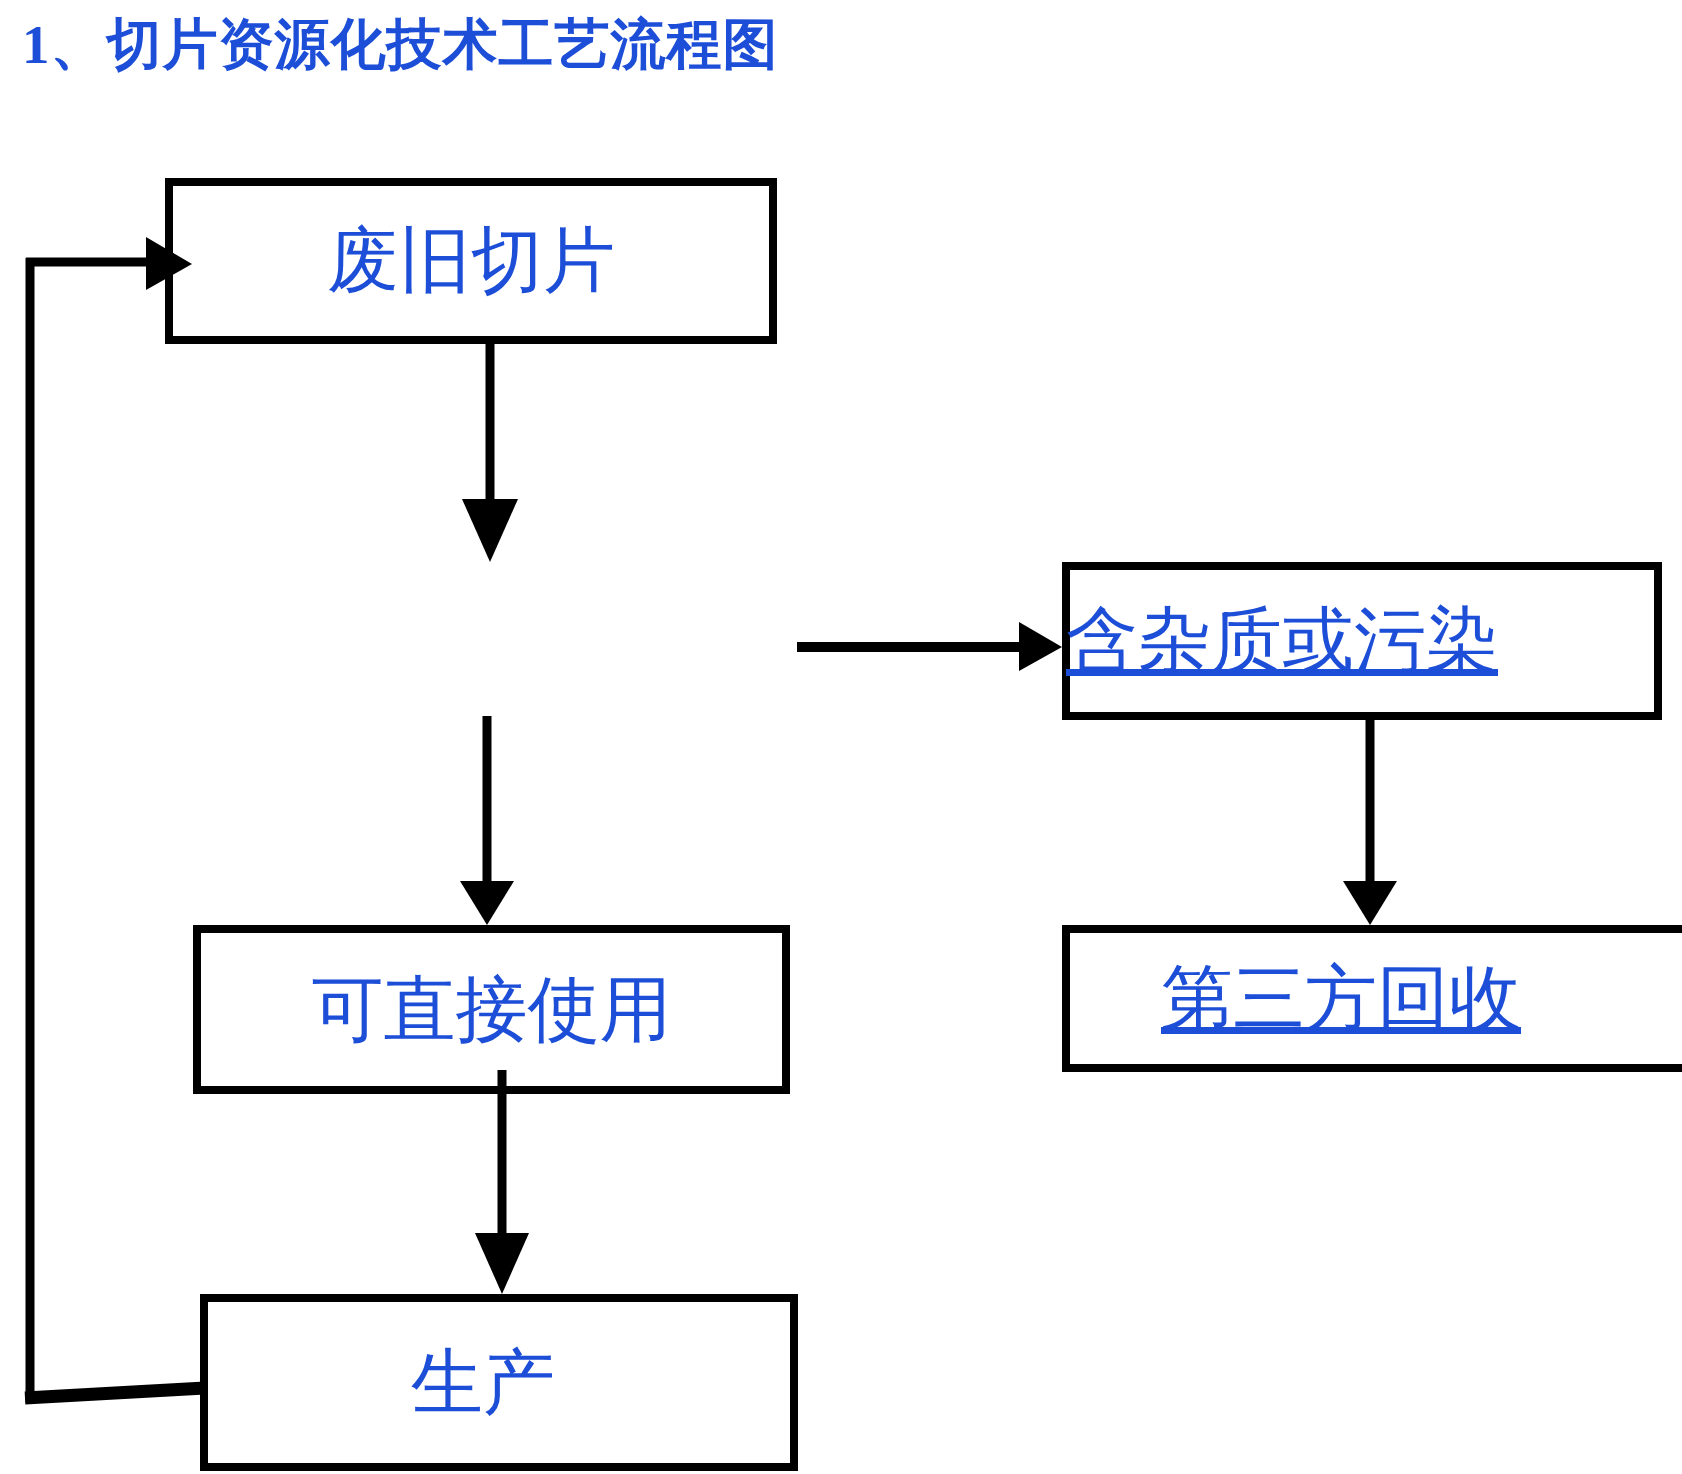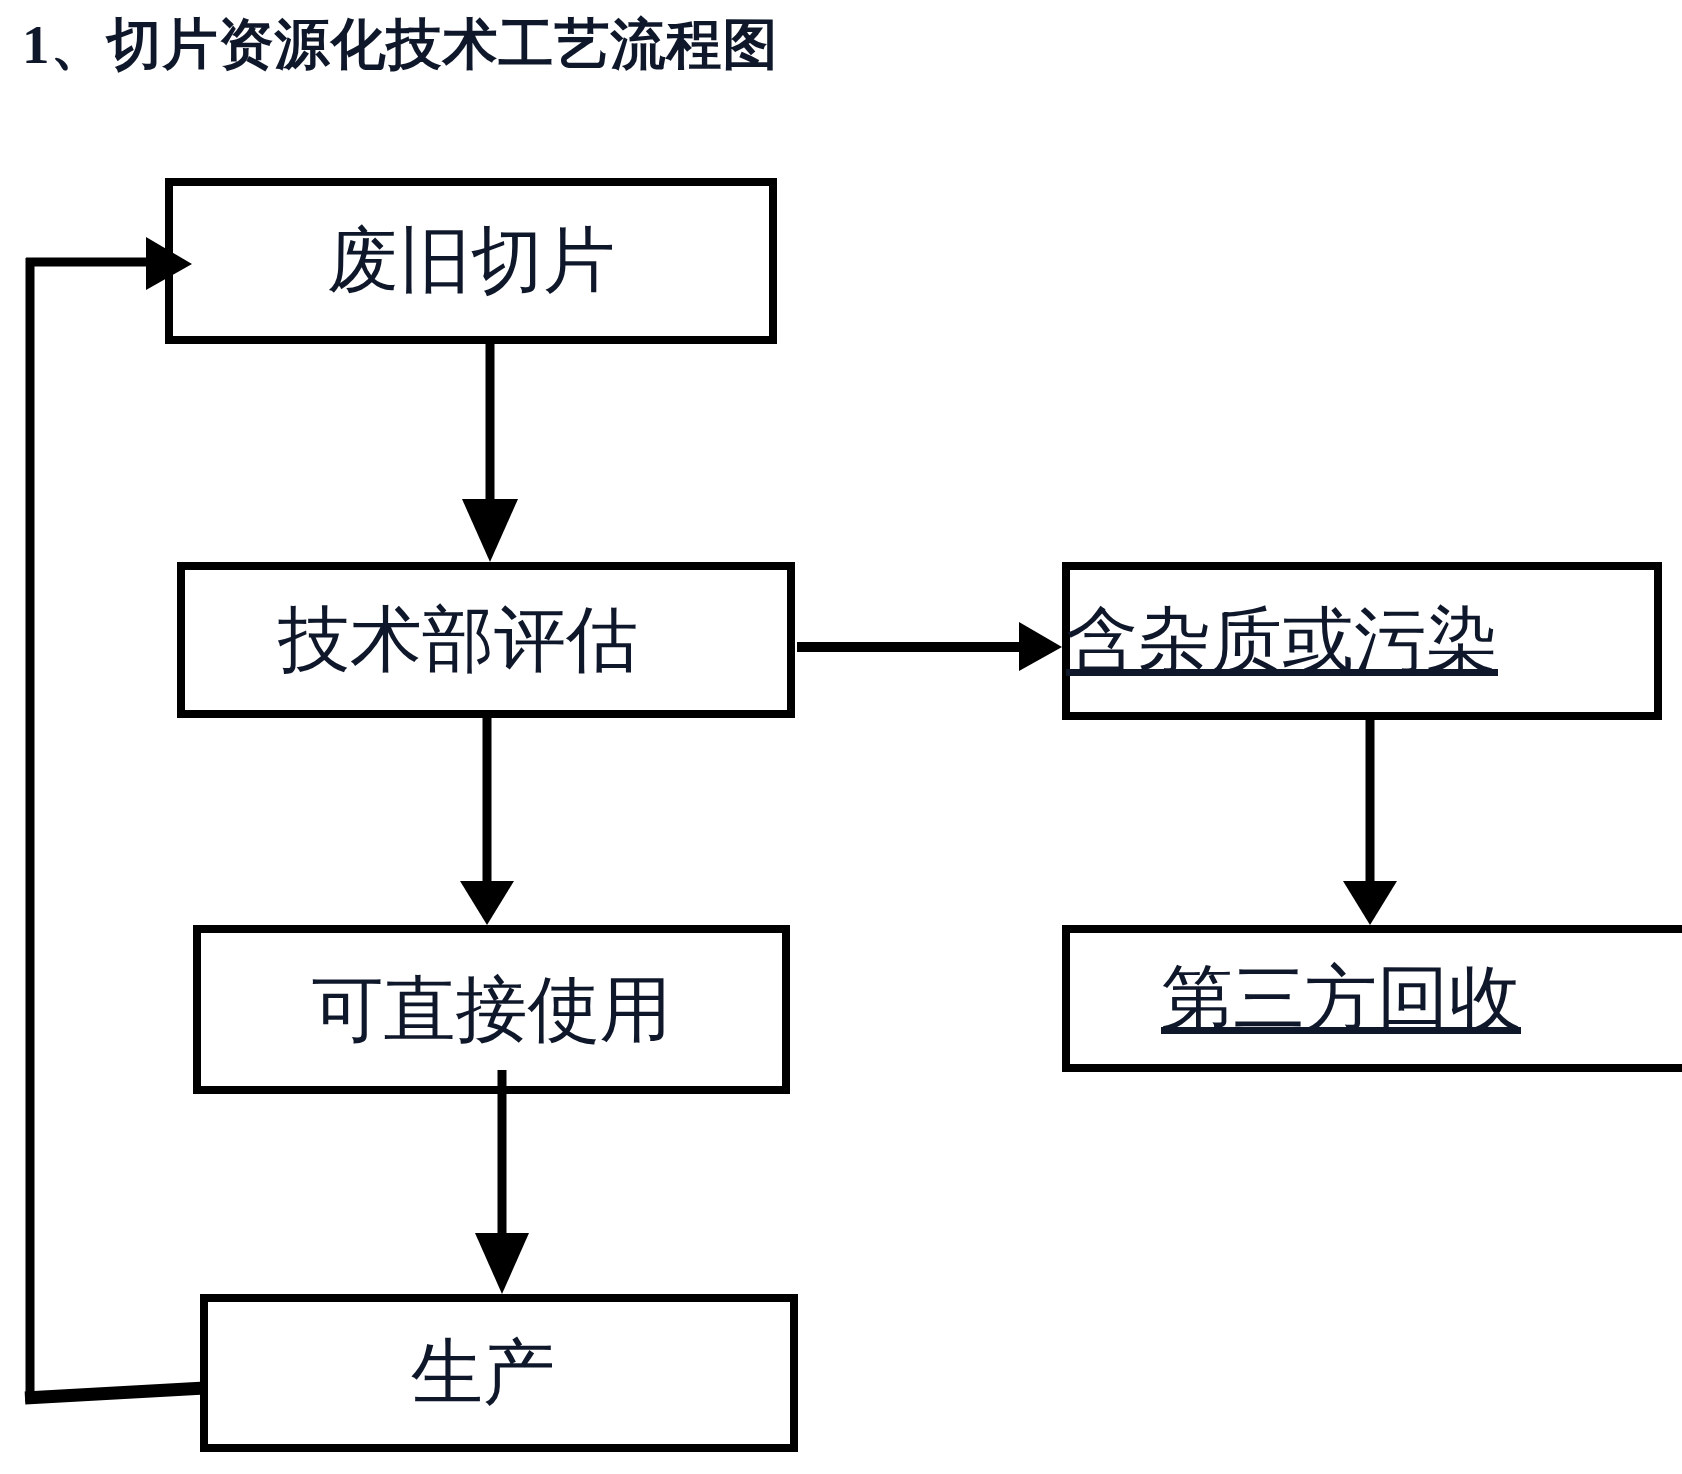--- a/index.html
+++ b/index.html
@@ -1,21 +1,21 @@
 <!DOCTYPE html>
 <html><head>
 <meta charset="utf-8">
 <style>
   html,body{margin:0;padding:0;background:#ffffff;}
   .canvas{
     position:relative;
     width:1682px;height:1474px;
     background:#ffffff;
     font-family:"Liberation Serif","DejaVu Serif",serif;
-    color:#0f172a;
+    color:#1d4ed8;
     overflow:hidden;
   }
   .title{
     position:absolute;
     left:22px;top:8px;
     font-size:55px;
     font-weight:700;
     letter-spacing:1px;
     white-space:nowrap;
     font-family:"Liberation Serif","DejaVu Serif",serif;
@@ -34,21 +34,21 @@
     z-index:1;
     text-align:center;
   }
   .node .lbl{display:inline-block;}
   
   .n1{left:165px;top:178px;width:612px;height:166px;}
   .n2{left:177px;top:562px;width:618px;height:156px;}
   .n3{left:1062px;top:562px;width:600px;height:158px;}
   .n4{left:193px;top:925px;width:597px;height:169px;}
   .n5{left:1062px;top:925px;width:671px;height:147px;padding-left:47px;}
-  .n6{left:200px;top:1294px;width:598px;height:158px;}
+  .n6{left:200px;top:1294px;width:598px;height:177px;}
   
   .n3 .lbl,.n5 .lbl{transform:translateX(-80px);text-decoration:underline;}
   .n2 .lbl{transform:translateX(-28px);}
   .n6 .lbl{transform:translateX(-16px);}
   .overlay{
     position:absolute;
     left:0;top:0;
     width:1682px;height:1474px;
     z-index:5;
     pointer-events:none;
@@ -60,23 +60,20 @@
 <body>
 
 <div class="canvas">
 
   <div class="title">1、切片资源化技术工艺流程图</div>
 
   <div class="node n1">
     <span class="lbl">废旧切片</span>
   </div>
 
-  <div class="node n2">
-    <span class="lbl">技术部评估</span>
-  </div>
 
   <div class="node n3">
     <span class="lbl">含杂质或污染</span>
   </div>
 
   <div class="node n4">
     <span class="lbl">可直接使用</span>
   </div>
 
   <div class="node n5">

